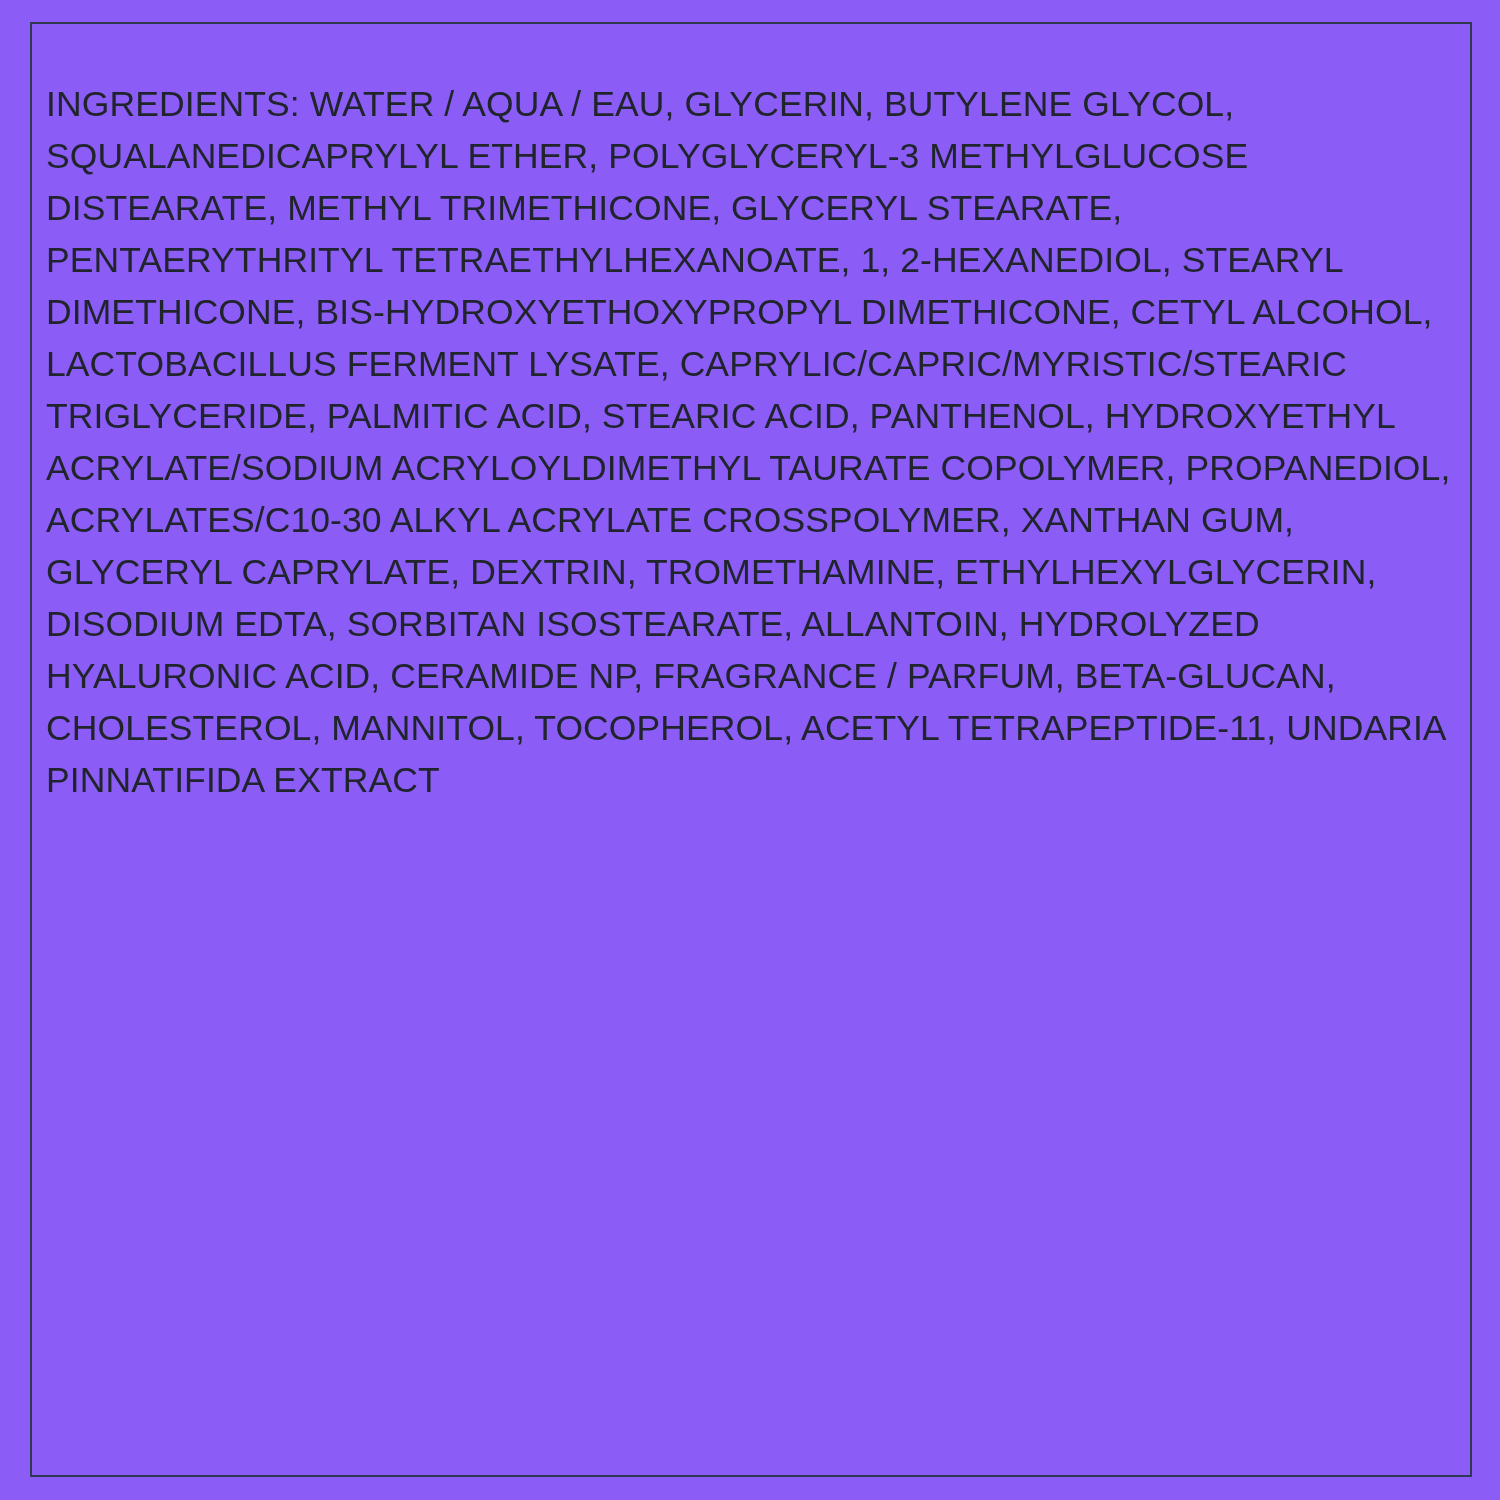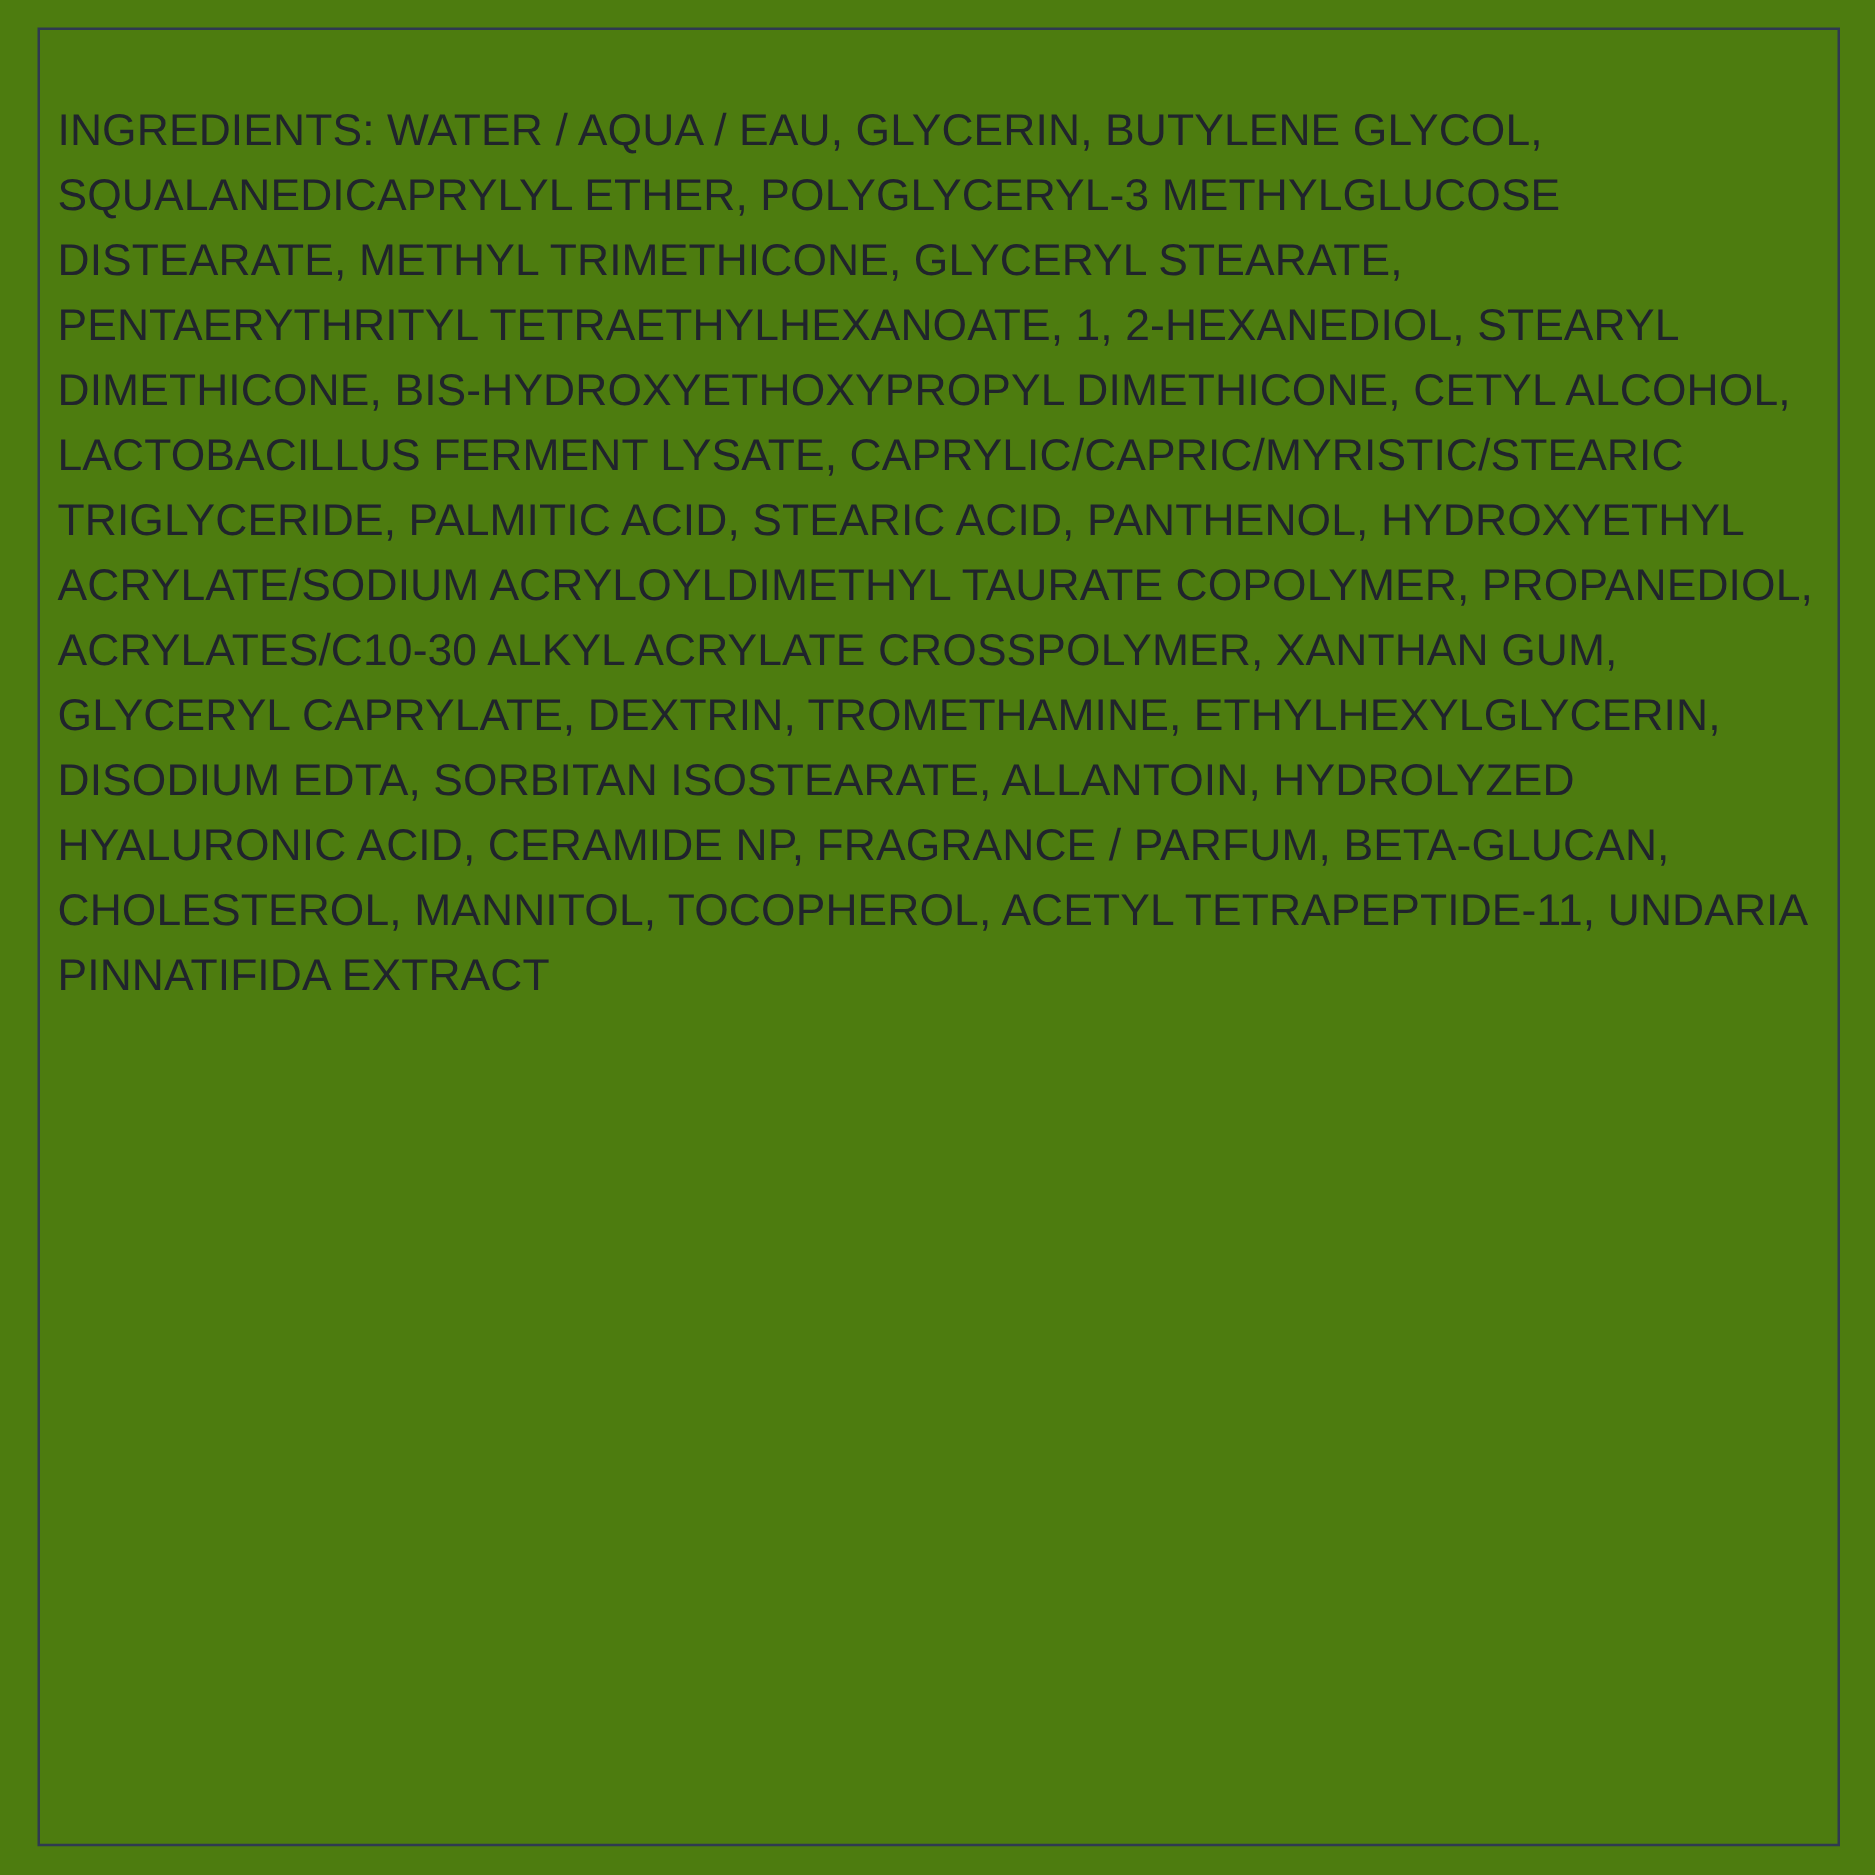--- a/index.html
+++ b/index.html
@@ -10,21 +10,21 @@
     width: 1500px;
     height: 1500px;
     background: #a9c2f8;
     font-family: "Liberation Sans", sans-serif;
     overflow: hidden;
   }
   .page {
     position: relative;
     width: 1500px;
     height: 1500px;
-    background: #4d7c0f;
+    background: #8b5cf6;
     box-sizing: border-box;
   }
   .border-frame {
     position: absolute;
     left: 30px;
     top: 22px;
     width: 1442px;
     height: 1455px;
     border: 2px solid #2f3a50;
     box-sizing: border-box;

